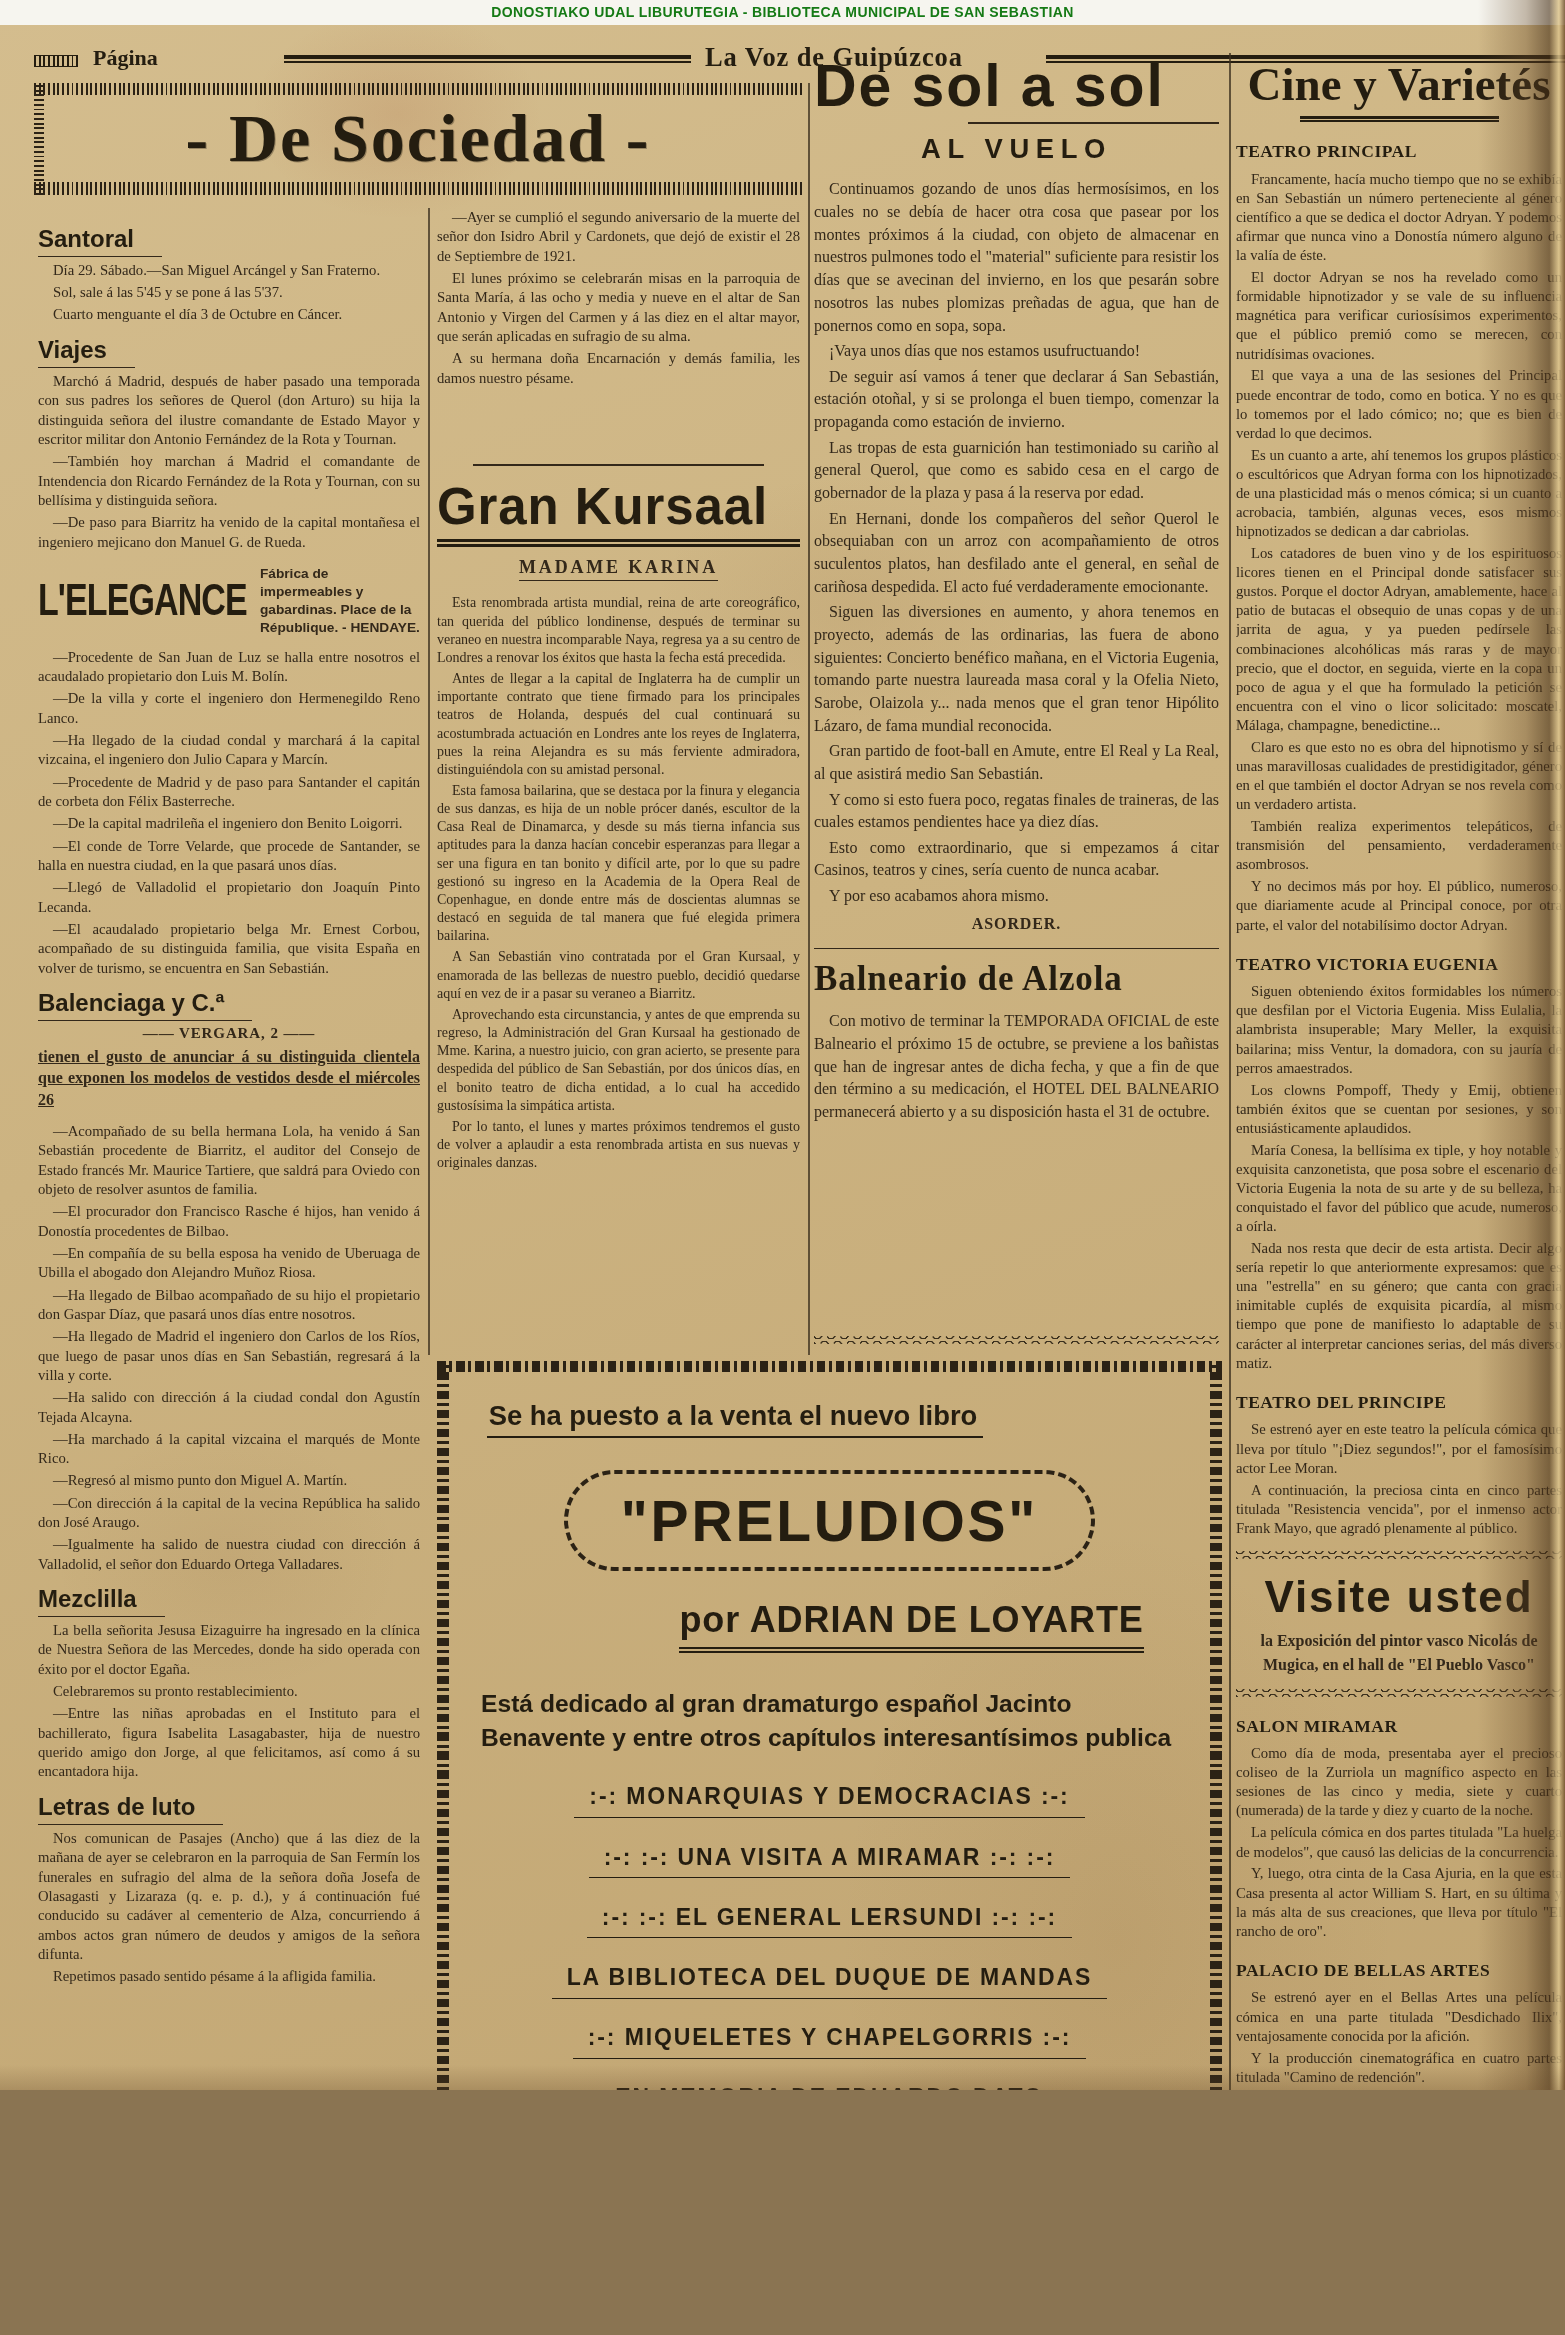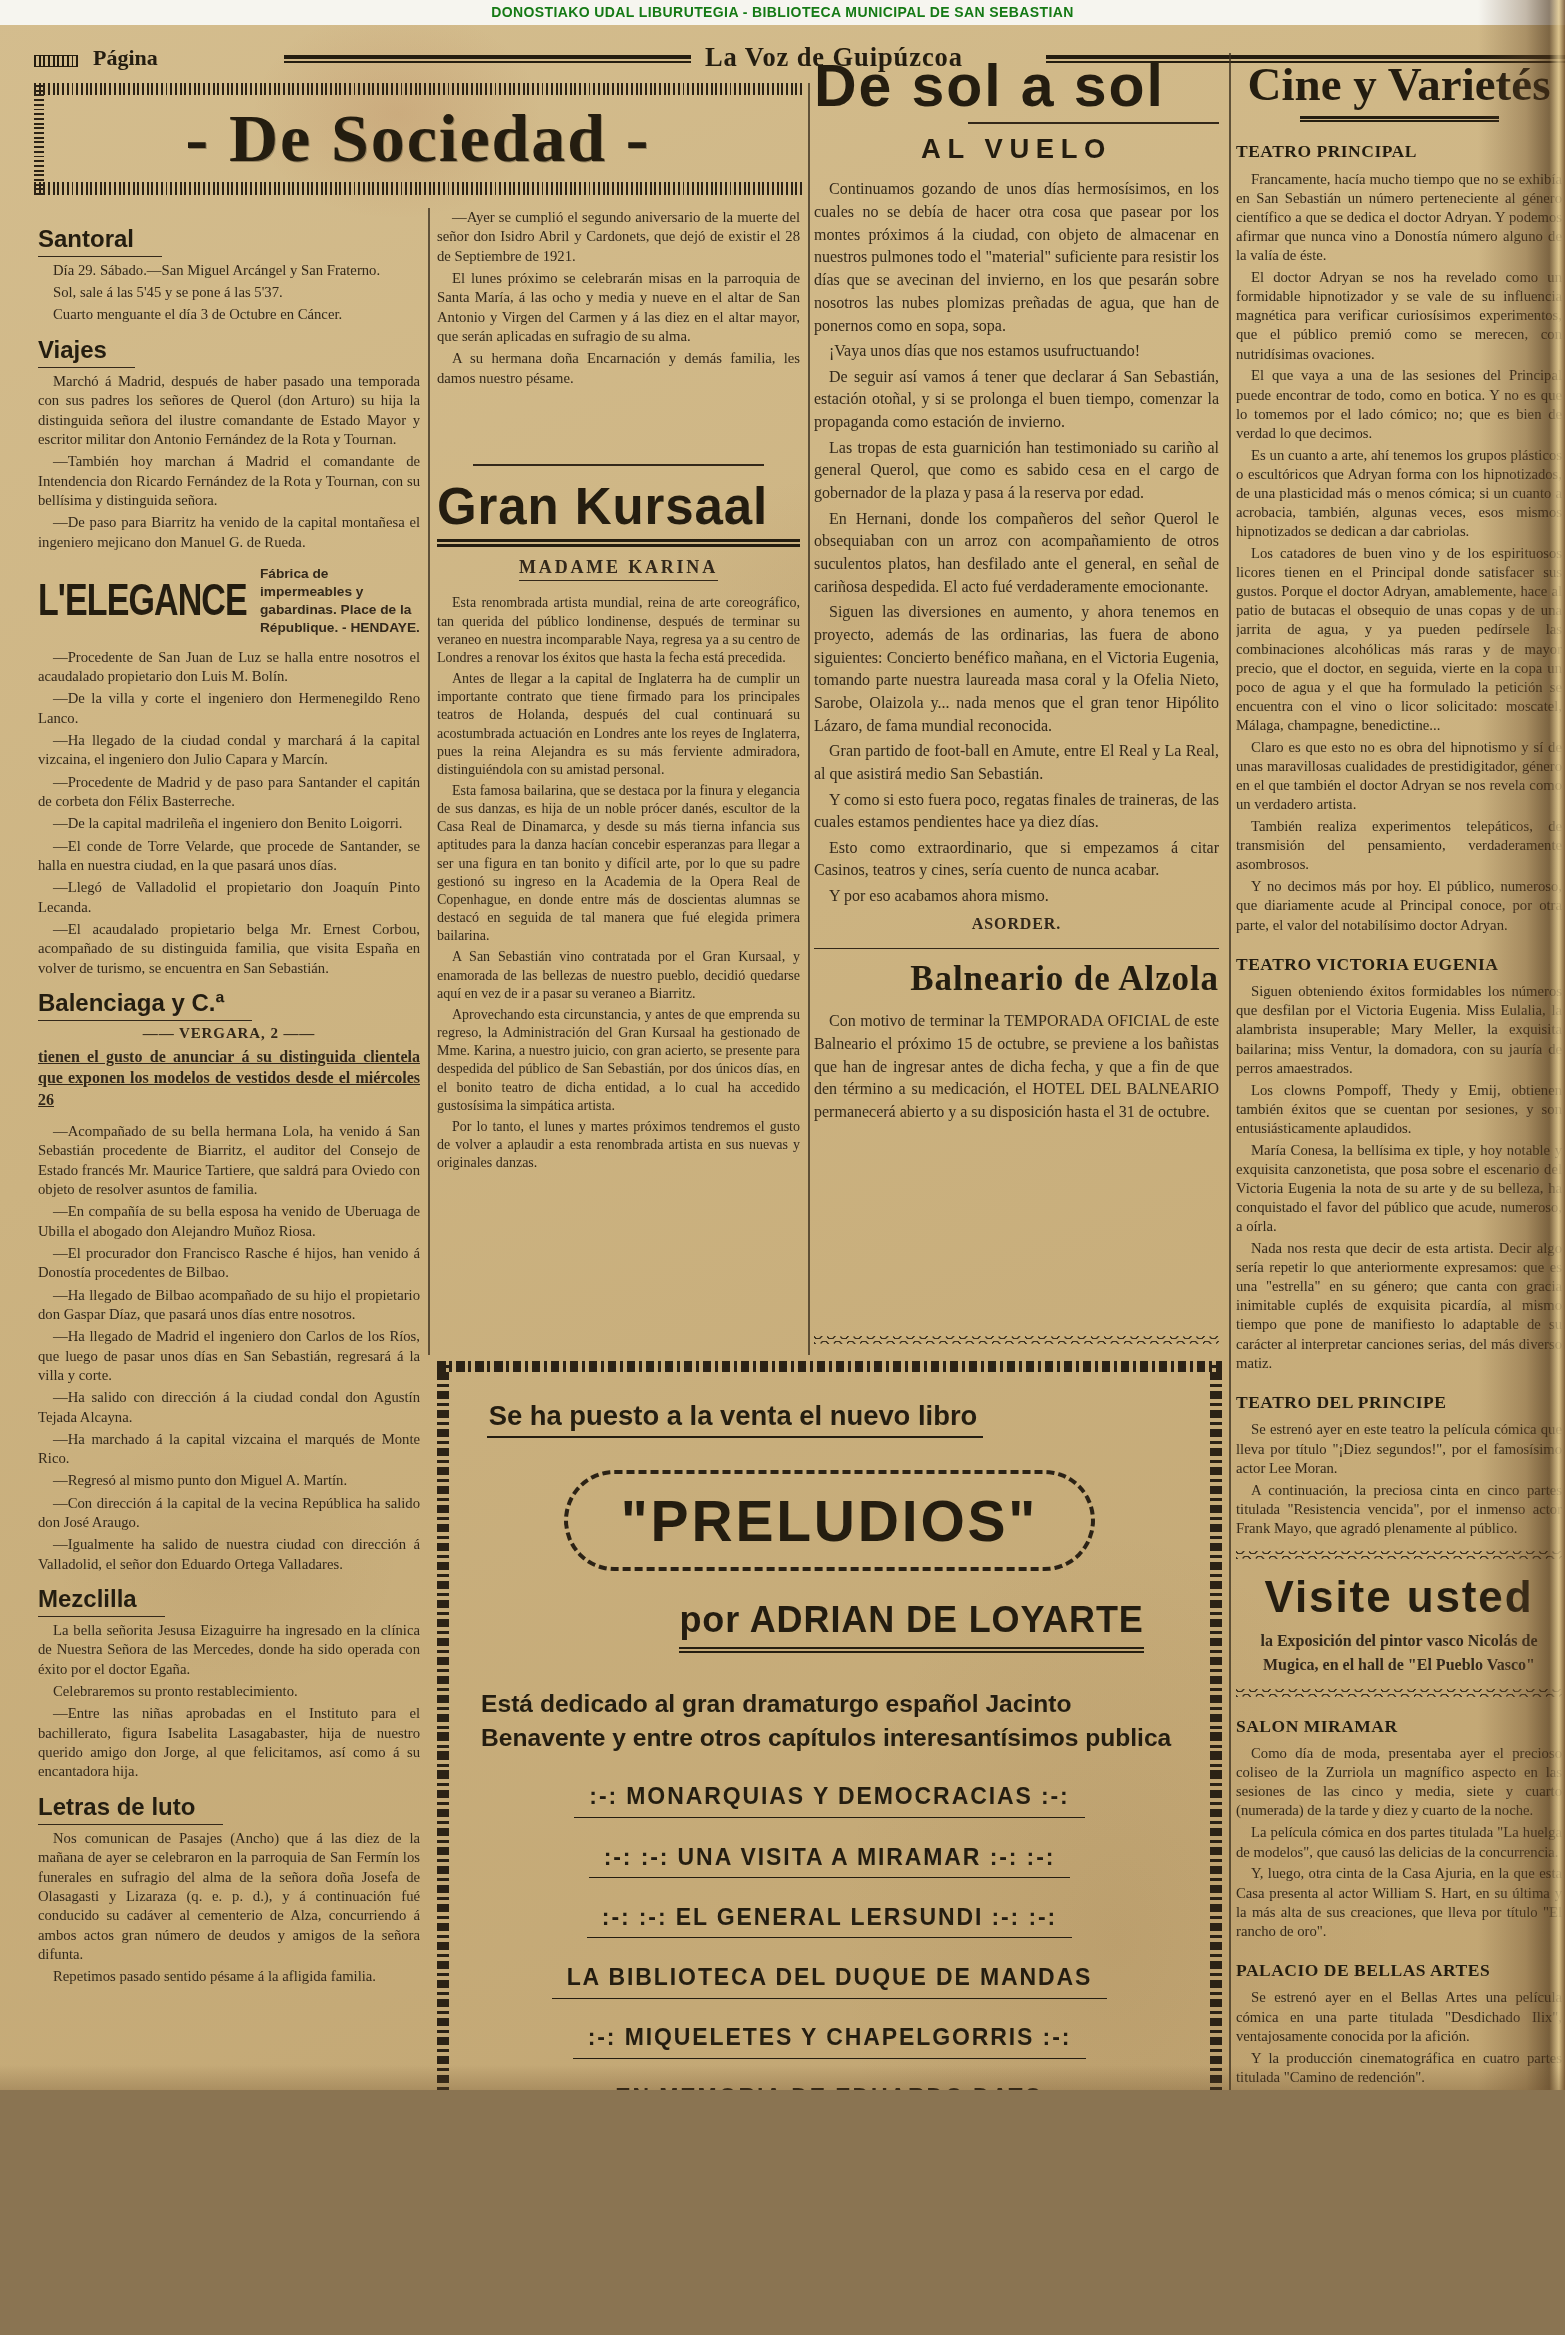--- a/index.html
+++ b/index.html
@@ -49,21 +49,21 @@
   .kursaal-title{font:700 51px "Liberation Sans",sans-serif;color:#241d10;letter-spacing:0.9px;line-height:1;}
   .double-rule{height:7.6px;background:linear-gradient(#241d10 0 2.8px,transparent 2.8px 4.7px,#241d10 4.7px 7.6px);margin:7.6px 0 9.5px;}
   .karina{font:700 18px "Liberation Serif",serif;letter-spacing:2.8px;text-align:center;margin:1.9px 0 0;}
   .thin-center{width:55%;height:0.9px;background:#33281a;margin:2.8px auto 13.2px;}
   
   .sol-title{font:700 59px "Liberation Sans",sans-serif;color:#241d10;letter-spacing:1.9px;white-space:nowrap;line-height:1;}
   .sol-rule{width:62%;height:1.9px;background:#33281a;margin:5.7px 0 9.5px auto;}
   .alvuelo{font:700 27.4px "Liberation Sans",sans-serif;letter-spacing:6.6px;text-align:center;margin:5.7px 0 13.2px;color:#241d10;}
   .sig{text-align:center;font:700 16px "Liberation Serif",serif;letter-spacing:0.9px;margin:7.6px 0 13.2px;}
   .balneario{border-top:1.9px solid #33281a;margin-top:15px;padding-top:7.6px;}
-  .balneario h2{font:700 35px "Liberation Serif",serif;text-align:right;margin:1.9px 0 11.4px;letter-spacing:0.9px;color:#241d10;}
+  .balneario h2{font:700 35px "Liberation Serif",serif;text-align:left;margin:1.9px 0 11.4px;letter-spacing:0.9px;color:#241d10;}
   
   .wavy{height:7.6px;margin:13.2px 0;
     background:
       radial-gradient(circle at 3.8px -1.9px, transparent 3.8px, #3a2f1d 3.8px, #3a2f1d 5.2px, transparent 5.2px) 0 0/13.2px 7.6px repeat-x,
       radial-gradient(circle at 3.8px 9.5px, transparent 3.8px, #3a2f1d 3.8px, #3a2f1d 5.2px, transparent 5.2px) 6.6px 0/13.2px 7.6px repeat-x;}
   #wavy-balneario{position:absolute;left:814px;top:1323px;width:405px;}
   
   #adbox{position:absolute;left:437px;top:1361px;width:785px;height:969px;box-sizing:border-box;}
   .f-top,.f-bottom{position:absolute;left:0;right:0;height:11.4px;background:repeating-linear-gradient(90deg,#2b2215 0 8.5px,transparent 8.5px 12.3px,#2b2215 12.3px 15px,transparent 15px 19px);}
   .f-top{top:0}.f-bottom{bottom:0}
@@ -146,22 +146,22 @@
         <p class="para">—El conde de Torre Velarde, que procede de Santander, se halla en nuestra ciudad, en la que pasará unos días.</p>
         <p class="para">—Llegó de Valladolid el propietario don Joaquín Pinto Lecanda.</p>
         <p class="para">—El acaudalado propietario belga Mr. Ernest Corbou, acompañado de su distinguida familia, que visita España en volver de turismo, se encuentra en San Sebastián.</p>
       </div>
 
     <div class="h1col"><span>Balenciaga y C.ª</span></div>
     <div class="vergara">——  VERGARA, 2  ——</div>
     <p class="announce">tienen el gusto de anunciar á su distinguida clientela que exponen los modelos de vestidos desde el miércoles 26</p>
     <div>
         <p class="para">—Acompañado de su bella hermana Lola, ha venido á San Sebastián procedente de Biarritz, el auditor del Consejo de Estado francés Mr. Maurice Tartiere, que saldrá para Oviedo con objeto de resolver asuntos de familia.</p>
+        <p class="para">—El procurador don Francisco Rasche é hijos, han venido á Donostía procedentes de Bilbao.</p>
         <p class="para">—En compañía de su bella esposa ha venido de Uberuaga de Ubilla el abogado don Alejandro Muñoz Riosa.</p>
-        <p class="para">—El procurador don Francisco Rasche é hijos, han venido á Donostía procedentes de Bilbao.</p>
         <p class="para">—Ha llegado de Bilbao acompañado de su hijo el propietario don Gaspar Díaz, que pasará unos días entre nosotros.</p>
         <p class="para">—Ha llegado de Madrid el ingeniero don Carlos de los Ríos, que luego de pasar unos días en San Sebastián, regresará á la villa y corte.</p>
         <p class="para">—Ha salido con dirección á la ciudad condal don Agustín Tejada Alcayna.</p>
         <p class="para">—Ha marchado á la capital vizcaina el marqués de Monte Rico.</p>
         <p class="para">—Regresó al mismo punto don Miguel A. Martín.</p>
         <p class="para">—Con dirección á la capital de la vecina República ha salido don José Araugo.</p>
         <p class="para">—Igualmente ha salido de nuestra ciudad con dirección á Valladolid, el señor don Eduardo Ortega Valladares.</p>
       </div>
 
     <div class="h1col"><span>Mezclilla</span></div>

